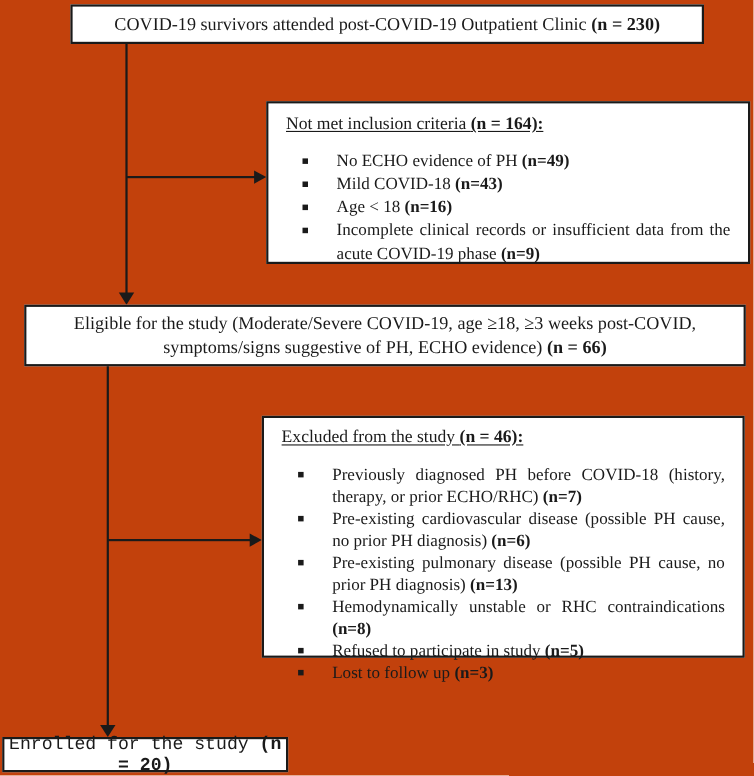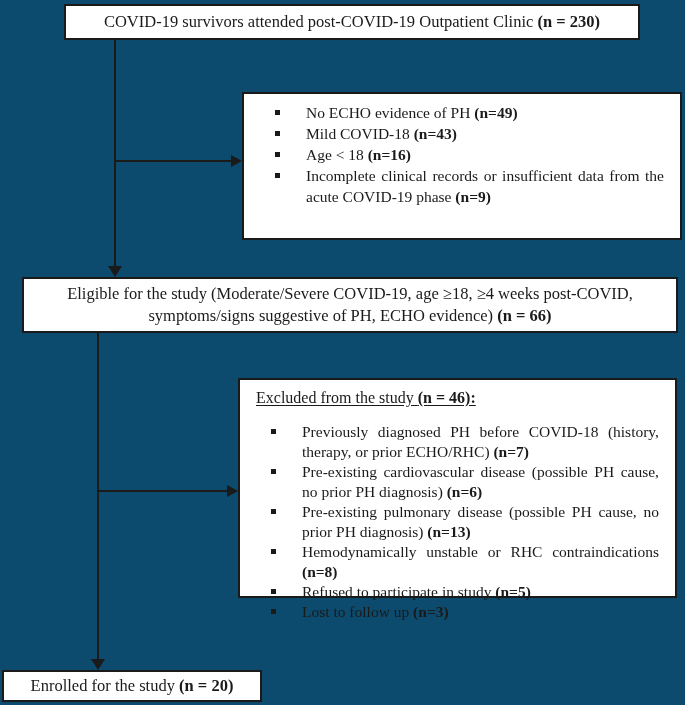--- a/index.html
+++ b/index.html
@@ -1,39 +1,39 @@
 <!DOCTYPE html>
 <html><head>
 <meta charset="utf-8">
 <style>
   html, body { margin: 0; padding: 0; background: #ffffff; }
   .canvas {
     position: relative;
     width: 685px;
     height: 705px;
-    background: #0c4a6e;
+    background: #c2410c;
     font-family: "Liberation Serif", "DejaVu Serif", serif;
     color: #1a1a1a;
     overflow: hidden;
   }
   .box {
     position: absolute;
     box-sizing: border-box;
     border: 2px solid #1a1a1a;
     background: #ffffff;
   }
   .center-box {
     display: flex;
     align-items: center;
     justify-content: center;
     text-align: center;
   }
   .top-box    { left: 64px;  top: 4px;   width: 576px; height: 36px; font-size: 16.5px; }
   .eligible-box { left: 22px; top: 277px; width: 656px; height: 56px; font-size: 16.5px; line-height: 22px; }
-  .enrolled-box { left: 2px;  top: 670px; width: 260px; height: 32px; font-size: 16.5px; }
+  .enrolled-box { left: 2px;  top: 670px; width: 260px; height: 32px; font-size: 16.5px; font-family: Liberation Mono, monospace; }
   .excl-box {
     font-size: 15.5px;
     padding: 8px 14px 0 16px;
   }
   .excl1 { left: 242px; top: 92px;  width: 440px; height: 148px; line-height: 21px; }
   .excl2 { left: 238px; top: 378px; width: 439px; height: 220px; line-height: 20px; }
   .excl-header {
     text-decoration: underline;
     text-underline-offset: 2px;
     display: inline-block;
@@ -82,31 +82,32 @@
     <span><span>COVID-19 survivors attended post-COVID-19 Outpatient Clinic </span><b>(n = 230)</b></span>
   </div>
 
   <div class="vline" style="left:114px; top:40px; height:227px;"></div>
   <div class="arrow-down" style="left:108px; top:266px;"></div>
 
   <div class="hline" style="left:115px; top:160px; width:117px;"></div>
   <div class="arrow-right" style="left:231px; top:155px;"></div>
 
   <div class="box excl-box excl1">
+    <span class="excl-header"><span>Not met inclusion criteria </span><b>(n = 164):</b></span>
     <ul class="items">
       <li><span class="bullet"></span><span>No ECHO evidence of PH </span><b>(n=49)</b></li>
       <li><span class="bullet"></span><span>Mild COVID-18 </span><b>(n=43)</b></li>
       <li><span class="bullet"></span><span>Age &lt; 18 </span><b>(n=16)</b></li>
       <li><span class="bullet"></span><span>Incomplete clinical records or insufficient data from the acute COVID-19 phase </span><b>(n=9)</b></li>
     </ul>
   </div>
 
   <div class="box center-box eligible-box">
     <span>
-      <span>Eligible for the study (Moderate/Severe COVID-19, age ≥18, ≥4 weeks post-COVID,</span><br>
+      <span>Eligible for the study (Moderate/Severe COVID-19, age ≥18, ≥3 weeks post-COVID,</span><br>
       <span>symptoms/signs suggestive of PH, ECHO evidence) </span><b>(n = 66)</b>
     </span>
   </div>
 
   <div class="vline" style="left:97px; top:333px; height:327px;"></div>
   <div class="arrow-down" style="left:91px; top:659px;"></div>
 
   <div class="hline" style="left:98px; top:490px; width:130px;"></div>
   <div class="arrow-right" style="left:227px; top:485px;"></div>
 

